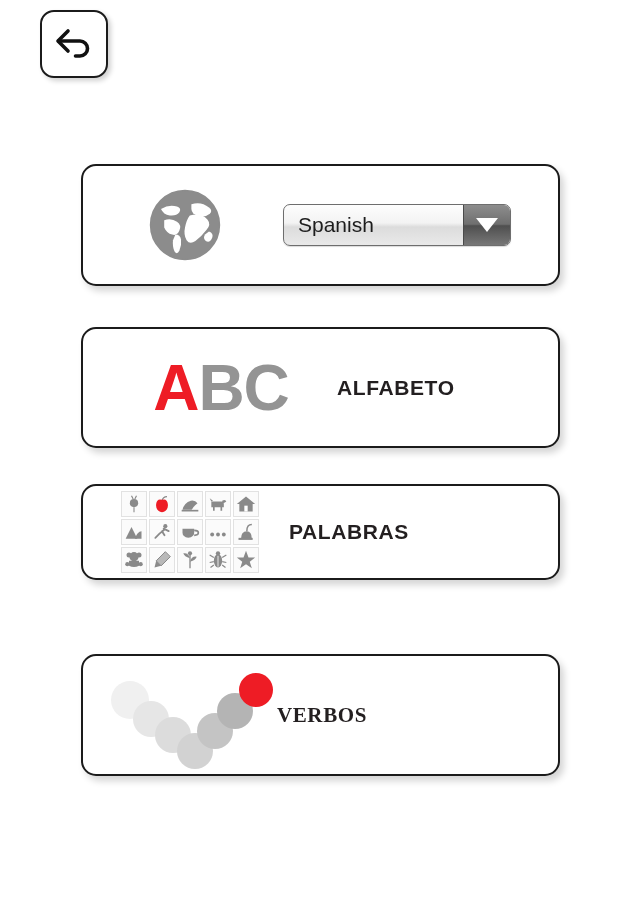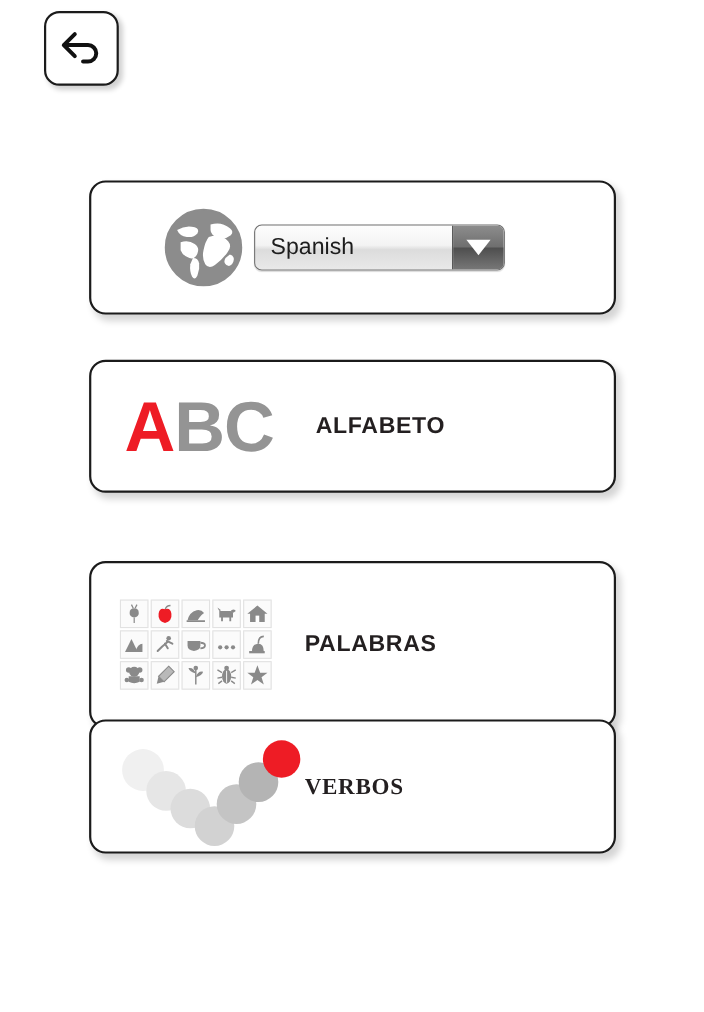--- a/index.html
+++ b/index.html
@@ -43,42 +43,43 @@
     box-sizing: border-box;
     border: 2.5px solid #1b1b1b;
     border-radius: 15px;
     background: #ffffff;
     box-shadow: 4px 5px 7px rgba(0,0,0,0.17);
     display: flex;
     align-items: center;
     cursor: pointer;
   }
   #card-language { top: 164px; height: 122px; }
-  #card-alphabet { top: 327px; height: 121px; }
-  #card-words    { top: 510px; height: 152px; }
+  #card-alphabet { top: 327px; height: 121px; padding-left: 40px; }
+  #card-words    { top: 484px; height: 96px; padding-left: 12px; }
   #card-verbs    { top: 654px; height: 122px; font-family: Liberation Serif, serif; }
 
   .card-label {
     font-size: 21px;
     font-weight: bold;
     letter-spacing: 0.6px;
     color: #231f20;
     white-space: nowrap;
   }
 
   
   .globe-wrap {
     width: 92px;
     margin-left: 56px;
     display: flex;
     align-items: center;
     justify-content: center;
   }
   .lang-select {
     position: relative;
+    margin-left: 52px;
     width: 228px;
     height: 42px;
     border: 1px solid #6e6e6e;
     border-radius: 7px;
     background: linear-gradient(to bottom, #fdfdfd 0%, #f3f3f3 45%, #dcdcdc 55%, #e9e9e9 100%);
     box-sizing: border-box;
     display: flex;
     align-items: center;
     overflow: hidden;
     box-shadow: 0 1px 1px rgba(0,0,0,0.15);
@@ -113,21 +114,21 @@
     width: 148px;
     font-size: 64px;
     font-weight: bold;
     line-height: 1;
     letter-spacing: -1px;
     text-align: center;
     white-space: nowrap;
   }
   .abc .a { color: #ee1c25; }
   .abc .bc { color: #949494; }
-  #card-alphabet .card-label { margin-left: 32px; }
+  #card-alphabet .card-label { margin-left: 42px; }
 
   
   .word-grid {
     margin-left: 26px;
     width: 140px;
     display: grid;
     grid-template-columns: repeat(5, 26px);
     grid-auto-rows: 26px;
     gap: 2px;
   }

